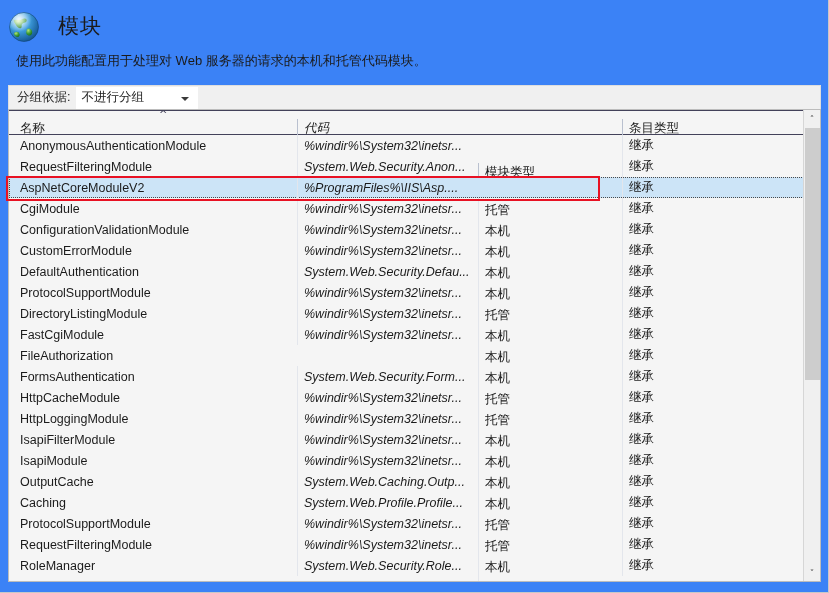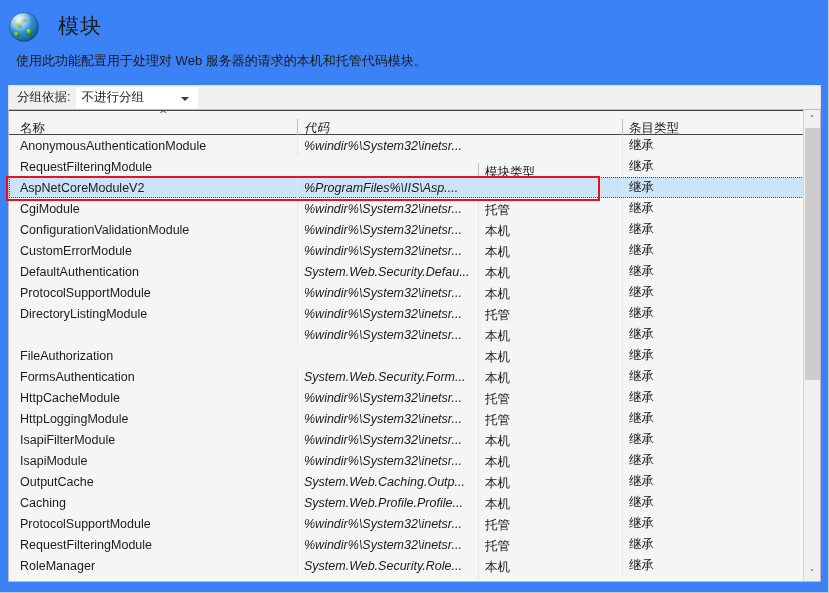--- a/index.html
+++ b/index.html
@@ -255,20 +255,21 @@
 
     <div class="rows" id="rows">
         <div class="row">
           <div class="cell c0">AnonymousAuthenticationModule</div>
           <div class="cell c1 sep">%windir%\System32\inetsr...</div>
           <div class="cell c2 sep">本机</div>
           <div class="cell c3 sep">继承</div>
         </div>
         <div class="row">
           <div class="cell c0">RequestFilteringModule</div>
+          <div class="cell c1 sep">System.Web.Security.Anon...</div>
           <div class="cell c2 sep">托管</div>
           <div class="cell c3 sep">继承</div>
         </div>
         <div class="row selected">
           <div class="cell c0">AspNetCoreModuleV2</div>
           <div class="cell c1 sep">%ProgramFiles%\IIS\Asp....</div>
           <div class="cell c2 sep">本机</div>
           <div class="cell c3 sep">继承</div>
         </div>
         <div class="row">
@@ -301,20 +302,21 @@
           <div class="cell c2 sep">本机</div>
           <div class="cell c3 sep">继承</div>
         </div>
         <div class="row">
           <div class="cell c0">DirectoryListingModule</div>
           <div class="cell c1 sep">%windir%\System32\inetsr...</div>
           <div class="cell c2 sep">本机</div>
           <div class="cell c3 sep">继承</div>
         </div>
         <div class="row">
+          <div class="cell c0">FastCgiModule</div>
           <div class="cell c1 sep">%windir%\System32\inetsr...</div>
           <div class="cell c2 sep">本机</div>
           <div class="cell c3 sep">继承</div>
         </div>
         <div class="row">
           <div class="cell c0">FileAuthorization</div>
           <div class="cell c2 sep">托管</div>
           <div class="cell c3 sep">继承</div>
         </div>
         <div class="row">

